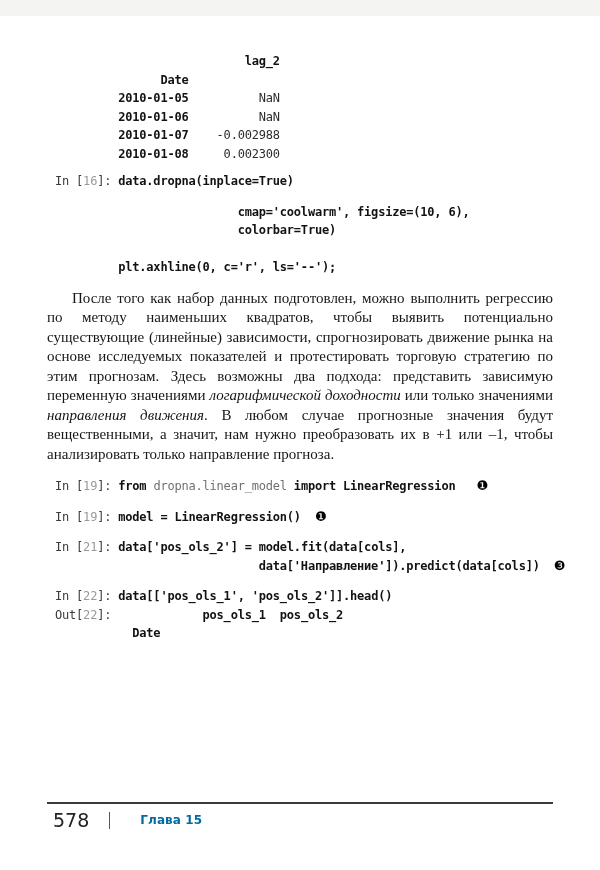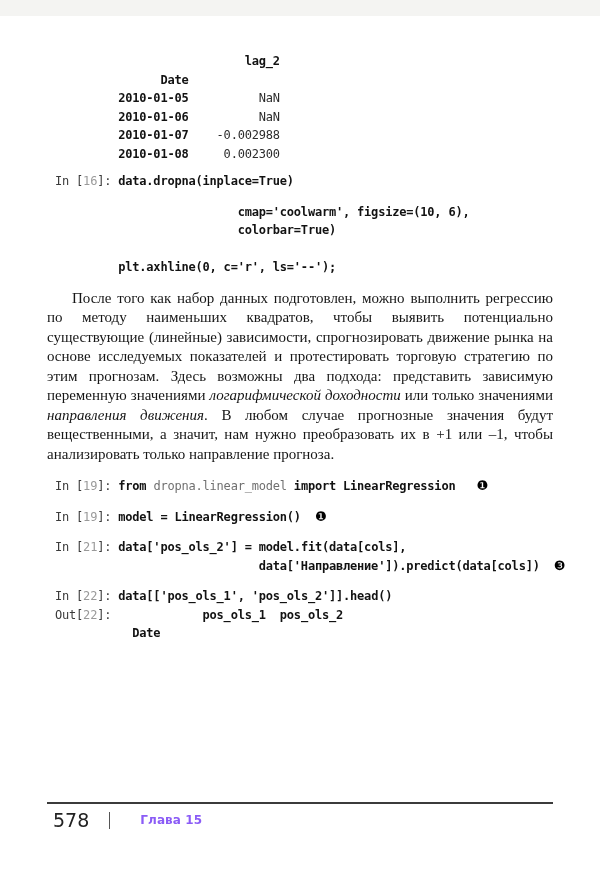--- a/index.html
+++ b/index.html
@@ -60,21 +60,21 @@
     left:47px;right:47px;top:786px;
   }
   .footer-rule{border-top:2px solid #3b3b3b;height:0;}
   .footer-row{
     display:flex;align-items:center;
     margin-top:5px;
     font-family:"DejaVu Sans",sans-serif;
   }
   .page-number{font-size:19px;color:#222;margin-left:6px;}
   .footer-divider{width:1px;height:17px;background:#555;margin-left:20px;}
-  .chapter-label{font-size:12px;font-weight:bold;color:#8b5cf6;margin-left:30px;letter-spacing:0.1px;}
+  .chapter-label{font-size:12px;font-weight:bold;color:#0369a1;margin-left:30px;letter-spacing:0.1px;}
 </style>
 </head>
 <body>
 
 <div class="page">
   <div class="content">
 
     <div class="code cell cell-table">
         <div class="code-line"><span class="seg-r">                           </span><span class="seg-c">lag_2</span></div>
         <div class="code-line"><span class="seg-r">               </span><span class="seg-c">Date</span></div>

